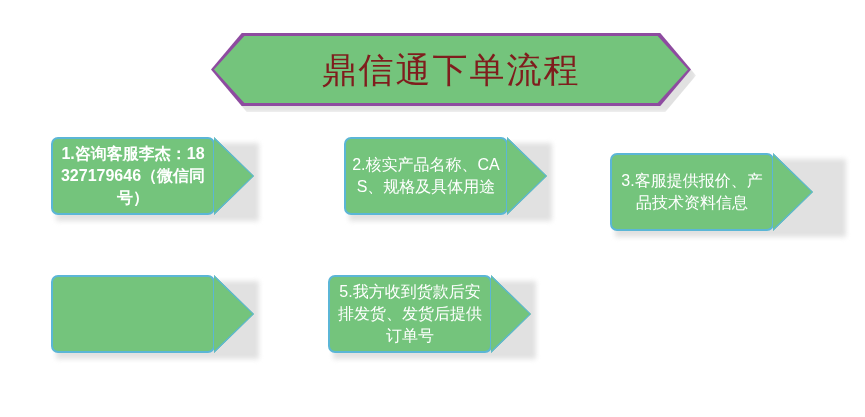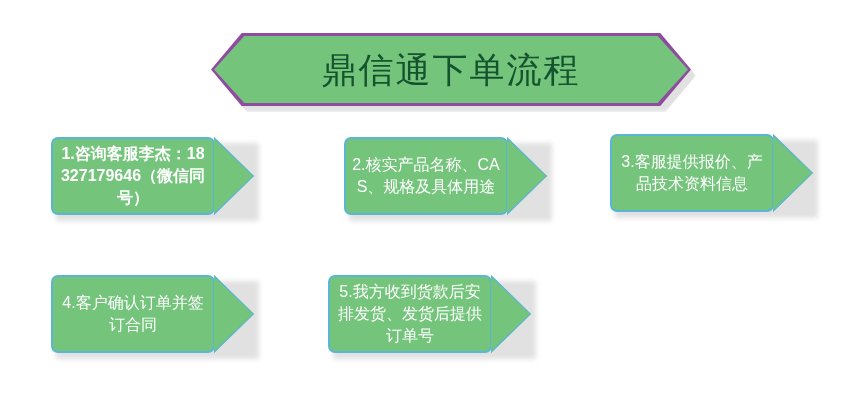--- a/index.html
+++ b/index.html
@@ -63,21 +63,21 @@
   }
   #title-banner .hex-label {
     position: absolute;
     left: 0;
     top: 0;
     width: 480px;
     height: 73px;
     display: flex;
     align-items: center;
     justify-content: center;
-    color: #14532d;
+    color: #7f1d1d;
     font-size: 35px;
     letter-spacing: 2px;
     line-height: 1;
     white-space: nowrap;
   }
 
   
   .step {
     position: absolute;
     height: 78px;
@@ -158,21 +158,21 @@
     font-size: 16px;
     line-height: 22px;
     text-align: center;
     white-space: pre-line;
     word-break: break-all;
   }
 
   
   #step-1 { left: 51px;  top: 137px; width: 203px; font-weight: bold; }
   #step-2 { left: 344px; top: 137px; width: 203px; }
-  #step-3 { left: 610px; top: 134px; width: 203px; }
+  #step-3 { left: 610px; top: 153px; width: 203px; padding-left: 28px; }
   #step-4 { left: 51px;  top: 275px; width: 203px; }
   #step-5 { left: 328px; top: 275px; width: 203px; }
   #step-6 { left: 610px; top: 275px; width: 203px; }
 </style>
 </head>
 <body>
 
 <div id="flowchart-canvas">
 
   <div id="title-banner">
@@ -216,21 +216,20 @@
   </div>
 
   <div class="step" id="step-4">
     <div class="arrow-shadow">
       <div class="sh-rect"></div>
         <div class="sh-tri"></div>
     </div>
     <div class="body-rect"></div>
     <div class="body-tri"></div>
     <div class="body-tri-edge"></div>
-    <div class="step-label">4.客户确认订单并签订合同</div>
   </div>
 
   <div class="step" id="step-5">
     <div class="arrow-shadow">
       <div class="sh-rect"></div>
         <div class="sh-tri"></div>
     </div>
     <div class="body-rect"></div>
     <div class="body-tri"></div>
     <div class="body-tri-edge"></div>

